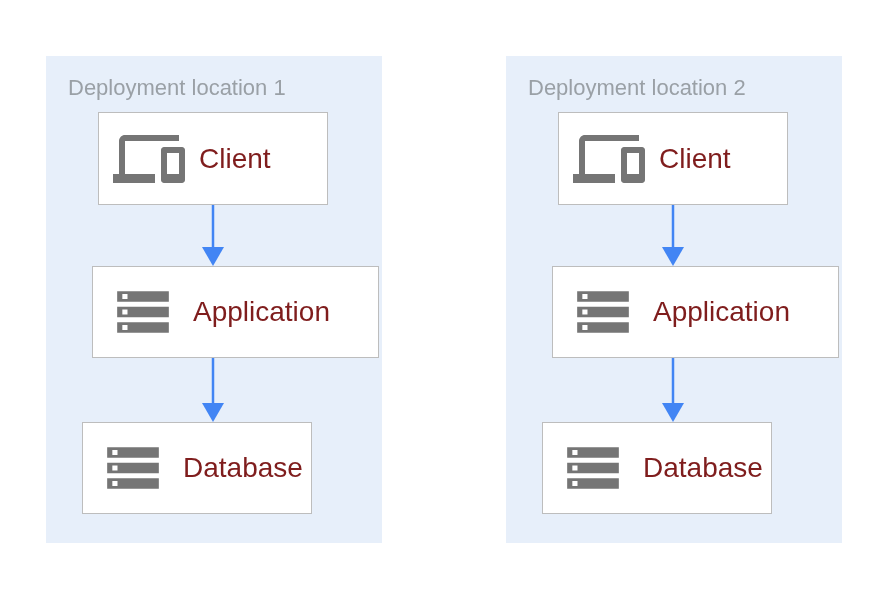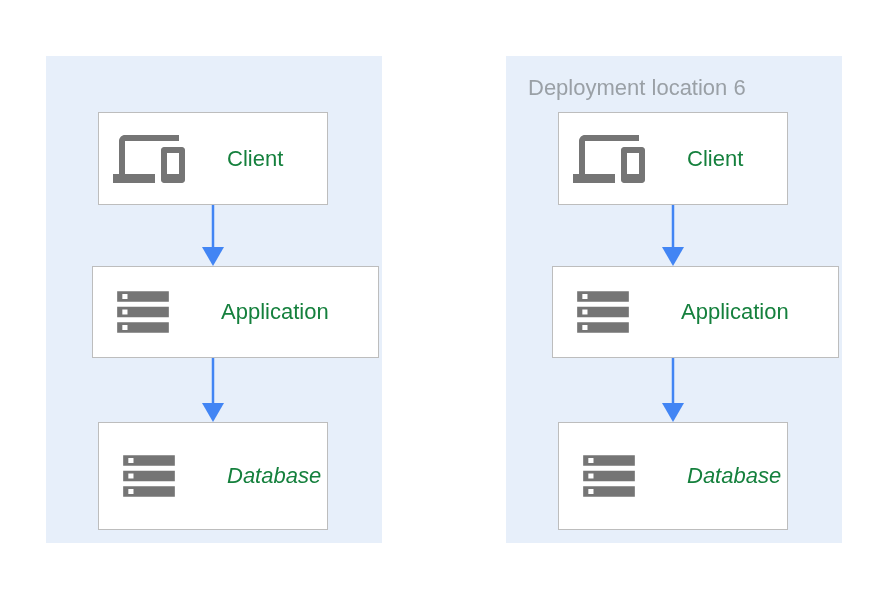--- a/index.html
+++ b/index.html
@@ -38,47 +38,47 @@
   .node {
     position: absolute;
     box-sizing: border-box;
     background: #ffffff;
     border: 1px solid #BDBDBD;
     display: flex;
     align-items: center;
   }
   .node-client      { left: 52px; top: 56px;  width: 230px; height: 93px; }
   .node-application { left: 46px; top: 210px; width: 287px; height: 92px; }
-  .node-database    { left: 52px; top: 366px; width: 230px; height: 108px; font-style: italic; }
+  .node-database    { left: 36px; top: 366px; width: 230px; height: 92px; }
   .icon-well {
     width: 100px;
     flex: 0 0 100px;
     display: flex;
     align-items: center;
     justify-content: center;
   }
   .node-label {
-    font-size: 22px;
-    color: #15803d;
+    font-size: 28px;
+    color: #7f1d1d;
     white-space: nowrap;
-    margin-left: 28px;
   }
   .arrow {
     position: absolute;
     left: 155px;
   }
   .arrow-1 { top: 149px; }
   .arrow-2 { top: 302px; }
 </style>
 </head>
 <body>
 
 <div class="canvas">
 
   <section class="panel panel-1">
+    <h2 class="panel-title">Deployment location 1</h2>
 
     <div class="node node-client">
       <span class="icon-well">
         <svg width="72" height="72" viewBox="0 0 24 24" fill="#757575" aria-hidden="true">
           <path d="M4 6h18V4H4c-1.1 0-2 .9-2 2v11H0v3h14v-3H4V6zm19 2h-6c-.55 0-1 .45-1 1v10c0 .55.45 1 1 1h6c.55 0 1-.45 1-1V9c0-.55-.45-1-1-1zm-1 9h-4v-7h4v7z"></path>
         </svg>
       </span>
       <span class="node-label">Client</span>
     </div>
 
@@ -105,21 +105,21 @@
       <span class="icon-well">
         <svg width="62" height="62" viewBox="0 0 24 24" fill="#757575" aria-hidden="true">
           <path d="M2 20h20v-4H2v4zm2-3h2v2H4v-2zM2 4v4h20V4H2zm4 3H4V5h2v2zm-4 7h20v-4H2v4zm2-3h2v2H4v-2z"></path>
         </svg>
       </span>
       <span class="node-label">Database</span>
     </div>
   </section>
 
   <section class="panel panel-2">
-    <h2 class="panel-title">Deployment location 6</h2>
+    <h2 class="panel-title">Deployment location 2</h2>
 
     <div class="node node-client">
       <span class="icon-well">
         <svg width="72" height="72" viewBox="0 0 24 24" fill="#757575" aria-hidden="true">
           <path d="M4 6h18V4H4c-1.1 0-2 .9-2 2v11H0v3h14v-3H4V6zm19 2h-6c-.55 0-1 .45-1 1v10c0 .55.45 1 1 1h6c.55 0 1-.45 1-1V9c0-.55-.45-1-1-1zm-1 9h-4v-7h4v7z"></path>
         </svg>
       </span>
       <span class="node-label">Client</span>
     </div>
 

